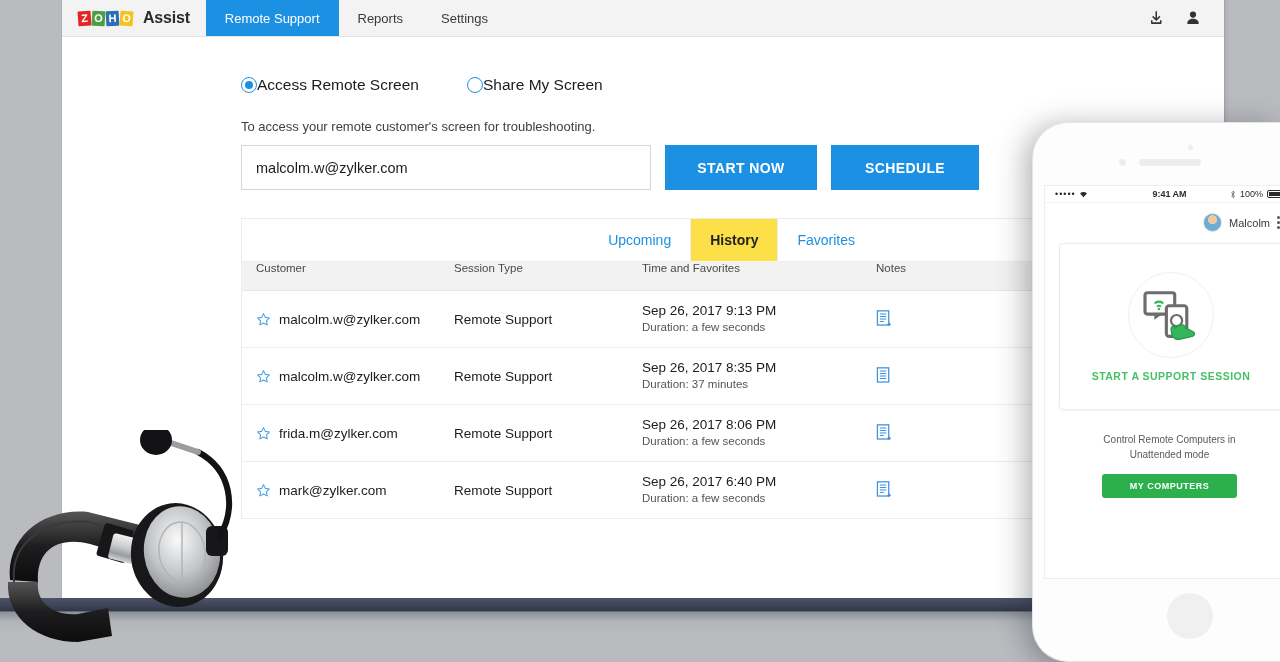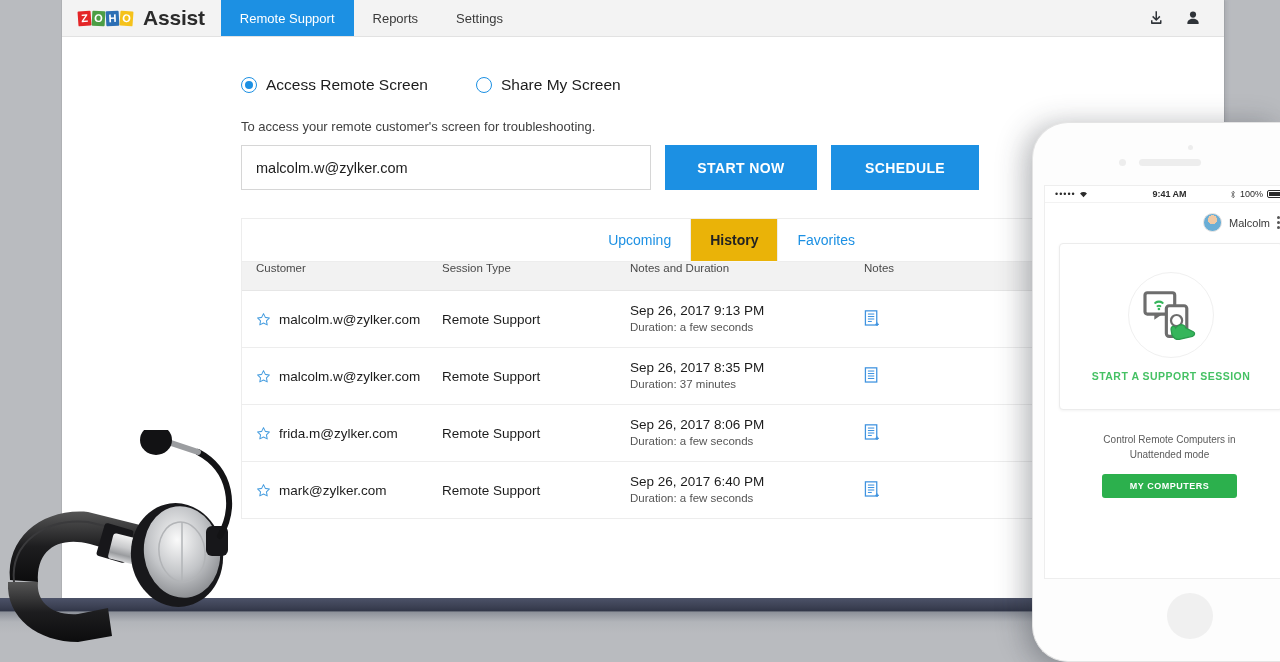--- a/index.html
+++ b/index.html
@@ -49,38 +49,38 @@
   .zl {
     display:inline-block; width:13px; height:15px;
     color:#fff; font-size:11px; font-weight:bold; line-height:15px;
     text-align:center; font-family:"Liberation Sans", sans-serif;
     border-radius:1px; margin-right:1px;
   }
   .zl-z { background:#e42527; transform:rotate(-4deg); }
   .zl-o1 { background:#4c9e45; transform:rotate(3deg); }
   .zl-h { background:#2c6fb5; transform:rotate(-3deg); }
   .zl-o2 { background:#f5c21b; transform:rotate(4deg); }
-  .brand-word { font-size:21px; font-weight:bold; color:#2b2b2b; letter-spacing:-.2px; margin-left:4px;}
+  .brand-word { font-size:16px; font-weight:bold; color:#2b2b2b; letter-spacing:-.2px; margin-left:4px;}
 
   .navtabs { display:flex; align-items:stretch; }
   .navtab {
     display:flex; align-items:center; padding:0 19px;
     font-size:13px; color:#3a3a3a; cursor:pointer;
     white-space:nowrap;
   }
   .navtab.active { background:#1c90e3; color:#ffffff; }
 
   .appbar-right { margin-left:auto; display:flex; align-items:center; gap:18px; padding-right:22px; }
   .topicon { width:18px; height:18px; color:#2f3338; display:block; cursor:pointer; }
 
   
   .content { position:absolute; left:0; top:37px; width:100%; height:561px; background:#fff; }
 
   .radios { position:absolute; left:179px; top:39px; display:flex; align-items:center; gap:48px; }
-  .radio { display:flex; align-items:center; gap:9px; cursor:pointer; }
+  .radio { display:flex; align-items:center; cursor:pointer; }
   .radio-dot {
     width:16px; height:16px; border-radius:50%;
     border:1.6px solid #1c90e3; position:relative; background:#fff;
   }
   .radio.on .radio-dot:after {
     content:""; position:absolute; left:3px; top:3px; width:8px; height:8px;
     border-radius:50%; background:#1c90e3;
   }
   .radio-label { font-size:15.5px; color:#1c1c1c; }
 
@@ -107,36 +107,36 @@
   }
   .tabbar {
     height:43px; display:flex; align-items:stretch; justify-content:flex-end;
     padding-right:222px; background:#fff; border-bottom:1px solid #ededed;
   }
   .stab {
     display:flex; align-items:center; padding:0 19px;
     font-size:14px; color:#1c90e3; cursor:pointer; white-space:nowrap;
   }
   .stab.active {
-    color:#222; font-weight:bold; background:#eab308;
+    color:#222; font-weight:bold; background:#fde047;
     border-left:1px solid #ededed; border-right:1px solid #ededed;
     margin-bottom:-1px; border-bottom:1px solid #f7f7f7;
   }
 
   .thead {
     display:flex; align-items:flex-start; height:29px;
     background:#f2f2f2; border-bottom:1px solid #e6e6e6;
     font-size:11.5px; color:#4a4a4a;
   }
   .trow {
     display:flex; align-items:center; height:57px;
     border-bottom:1px solid #ededed; font-size:13.5px; color:#1c1c1c;
   }
   .c-cust { width:200px; padding-left:14px; display:flex; align-items:center; gap:8px; }
-  .c-type { width:188px; }
+  .c-type { width:188px;margin-left:12px; }
   .c-time { width:234px; }
   .c-note { width:150px; }
   .thead .c-cust { padding-left:14px; }
 
   .star { width:15px; height:15px; flex:none; cursor:pointer; }
   .time-main { font-size:13.5px; color:#1c1c1c; line-height:1.35; }
   .time-sub  { font-size:11.5px; color:#555; line-height:1.35; }
   .note-icon { width:17px; height:20px; cursor:pointer; display:block; }
 
   
@@ -271,21 +271,21 @@
 
         <div class="tabbar">
           <div class="stab">Upcoming</div>
           <div class="stab active">History</div>
           <div class="stab">Favorites</div>
         </div>
 
         <div class="thead">
           <div class="c-cust">Customer</div>
           <div class="c-type">Session Type</div>
-          <div class="c-time">Notes and Duration</div>
+          <div class="c-time">Time and Favorites</div>
           <div class="c-note">Notes</div>
         </div>
 
         <div class="trow">
           <div class="c-cust">
             <svg class="star" viewBox="0 0 24 24" fill="none" stroke="#4a9fe0" stroke-width="1.7" stroke-linejoin="round">
               <path d="M12 2.6l2.9 6 6.6.9-4.8 4.6 1.2 6.5L12 17.5 6.1 20.6l1.2-6.5L2.5 9.5l6.6-.9z"></path>
             </svg>
             <span>malcolm.w@zylker.com</span>
           </div>

